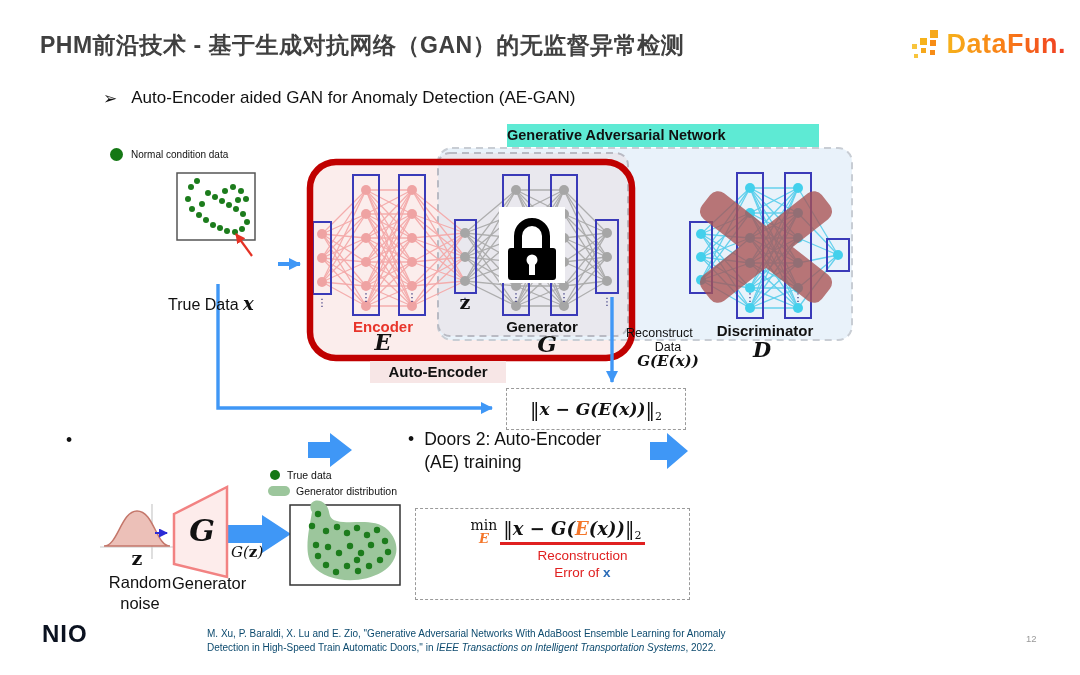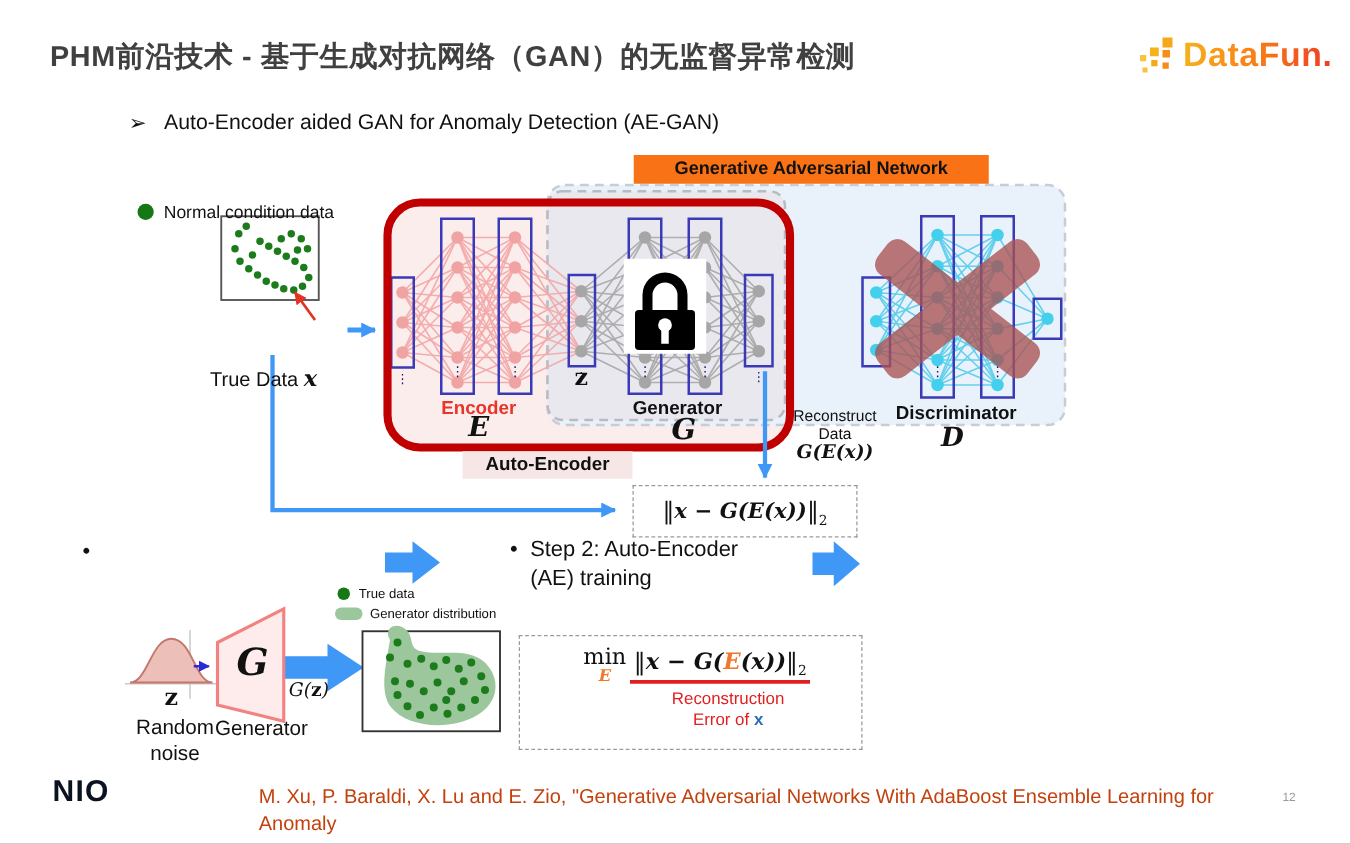--- a/index.html
+++ b/index.html
@@ -6,36 +6,36 @@
   .slide{position:relative;width:1080px;height:675px;background:#ffffff;overflow:hidden;
          font-family:"Liberation Sans",sans-serif;color:#111;}
   .abs{position:absolute;}
   svg{position:absolute;left:0;top:0;}
   .title{left:40px;top:30px;font-size:23px;font-weight:bold;color:#404040;letter-spacing:.5px;white-space:nowrap;}
   .datafun{right:14px;top:24px;display:flex;align-items:center;}
   .datafun .txt{font-size:27px;font-weight:bold;letter-spacing:.5px;
       background:linear-gradient(90deg,#f6b21b,#f97c16,#ef3b24);
       -webkit-background-clip:text;background-clip:text;color:transparent;}
   .bullet-line{left:103px;top:88px;font-size:17px;display:flex;gap:14px;}
-  .legend-normal{left:110px;top:161px;display:flex;align-items:center;gap:8px;font-size:14px;}
+  .legend-normal{left:110px;top:148px;display:flex;align-items:center;gap:8px;font-size:10px;}
   .dot{border-radius:50%;background:#157815;display:inline-block;}
   .d12{width:13px;height:13px;} .d10{width:10px;height:10px;}
   .swatch{width:22px;height:10px;border-radius:5px;background:#9cc69c;display:inline-block;}
   .true-data{left:168px;top:257px;font-size:16px;margin-top:36px;}
   .mser{font-family:"DejaVu Serif",serif;font-style:italic;font-weight:bold;}
-  .gan-title{left:507px;top:124px;width:284px;height:23px;background:#f97316;
-      font-weight:bold;font-size:14.5px;text-align:center;line-height:23px;}
+  .gan-title{left:507px;top:124px;width:312px;height:23px;background:#5eead4;
+      font-weight:bold;font-size:14.5px;line-height:23px;}
   .enc-label{left:333px;top:318px;width:100px;text-align:center;font-weight:bold;font-size:15px;color:#e8352b;}
   .enc-sym{left:363px;top:329px;width:40px;text-align:center;font-size:22px;}
   .z-sym{left:448px;top:291px;width:34px;text-align:center;font-family:"DejaVu Serif",serif;font-weight:bold;font-size:19px;}
   .gen-label{left:492px;top:318px;width:100px;text-align:center;font-weight:bold;font-size:15px;}
   .gen-sym{left:527px;top:330px;width:40px;text-align:center;font-size:23px;}
   .ae-label{left:370px;top:361px;width:136px;height:22px;background:#f7e6e6;text-align:center;
       font-weight:bold;font-size:15px;line-height:22px;}
-  .rec1{left:626px;top:326px;width:84px;text-align:center;font-size:12.5px;}
+  .rec1{left:626px;top:326px;width:84px;font-size:12.5px;}
   .rec2{left:626px;top:340px;width:84px;text-align:center;font-size:12.5px;}
   .recf{left:622px;top:352px;width:92px;text-align:center;font-size:15px;}
   .disc-label{left:702px;top:322px;width:126px;text-align:center;font-weight:bold;font-size:15px;}
   .disc-sym{left:742px;top:337px;width:40px;text-align:center;font-size:21px;}
   .fbox{border:1.6px dashed #9a9a9a;background:#fff;display:flex;align-items:center;justify-content:center;}
   .f1{left:506px;top:388px;width:178px;height:40px;font-size:17px;font-family:"DejaVu Serif",serif;}
   .norm{font-style:normal;font-weight:normal;font-size:19px;}
   .sub2{font-size:11px;position:relative;top:7px;font-style:normal;}
   .steps{font-size:17.5px;}
   .step1{left:66px;top:430px;display:flex;gap:12px;}
@@ -44,26 +44,26 @@
   .legend-gen{left:268px;top:485px;display:flex;align-items:center;gap:6px;font-size:10.5px;}
   .z2{left:122px;top:547px;width:30px;text-align:center;font-family:"DejaVu Serif",serif;font-weight:bold;font-size:19px;}
   .rnoise{left:88px;top:572px;width:104px;text-align:center;font-size:16.5px;line-height:1.25;}
   .gen2{left:172px;top:574px;font-size:16.5px;}
   .gsym2{left:182px;top:513px;width:40px;text-align:center;font-size:30px;}
   .gz{left:231px;top:543px;font-size:15px;font-family:"DejaVu Serif",serif;}
   .gz b{font-family:"DejaVu Serif",serif;}
   .f2{left:415px;top:508px;width:275px;height:92px;flex-direction:column;justify-content:flex-start;padding-top:8px;box-sizing:border-box;}
   .f2row{display:flex;align-items:center;font-family:"DejaVu Serif",serif;font-size:18px;margin-left:10px;}
   .minstack{display:inline-flex;flex-direction:column;align-items:center;line-height:1;margin-right:3px;}
-  .minstack .m{font-size:18px;} .minstack .e{font-size:13px;color:#f4762a;font-style:italic;font-weight:bold;}
+  .minstack .m{font-size:14px;} .minstack .e{font-size:13px;color:#f4762a;font-style:italic;font-weight:bold;}
   .underlined{border-bottom:3.5px solid #e02020;padding:0 3px 3px 3px;display:inline-flex;align-items:center;}
   .eorange{color:#f4762a;}
   .caps{color:#e02020;font-size:13.5px;text-align:center;line-height:1.25;margin-left:60px;margin-top:3px;}
   .xblue{color:#2b6cb8;font-weight:bold;}
-  .cite{left:207px;top:627px;width:820px;font-size:16px;line-height:1.38;color:#c2410c;}
+  .cite{left:207px;top:627px;width:820px;font-size:10px;line-height:1.38;color:#0c4a6e;}
   .pagenum{left:1026px;top:633px;font-size:9.5px;color:#999;}
   .nio{left:42px;top:620px;font-size:24px;font-weight:bold;letter-spacing:1px;color:#0b1220;}
 </style>
 </head>
 <body>
 
 <div class="slide">
 
   <svg width="1080" height="675">
     <defs>
@@ -513,21 +513,21 @@
       <span class="mser">x − G(E(x))</span>
       <span class="norm">‖</span>
       <span class="sub2">2</span>
   </div>
 
   <div class="abs steps step1">
     <span>•</span>
   </div>
   <div class="abs steps step2">
     <span>•</span>
-    <span><span>Step 2: Auto-Encoder</span><br>
+    <span><span>Doors 2: Auto-Encoder</span><br>
     <span>(AE) training</span></span>
   </div>
 
   <div class="abs legend-true">
     <span class="dot d10"></span>
     <span>True data</span>
   </div>
   <div class="abs legend-gen">
     <span class="swatch"></span>
     <span>Generator distribution</span>
@@ -560,17 +560,18 @@
       </span>
     </div>
     <div class="caps">
       <span>Reconstruction</span><br>
       <span>Error of </span><span class="xblue">x</span>
     </div>
   </div>
 
   <div class="abs cite">
     <div>M. Xu, P. Baraldi, X. Lu and E. Zio, "Generative Adversarial Networks With AdaBoost Ensemble Learning for Anomaly</div>
+    <div><span>Detection in High-Speed Train Automatic Doors," in </span><i>IEEE Transactions on Intelligent Transportation Systems</i><span>, 2022.</span></div>
   </div>
   <div class="abs pagenum">12</div>
   <div class="abs nio">NIO</div>
 
 </div>
 
 </body></html>

